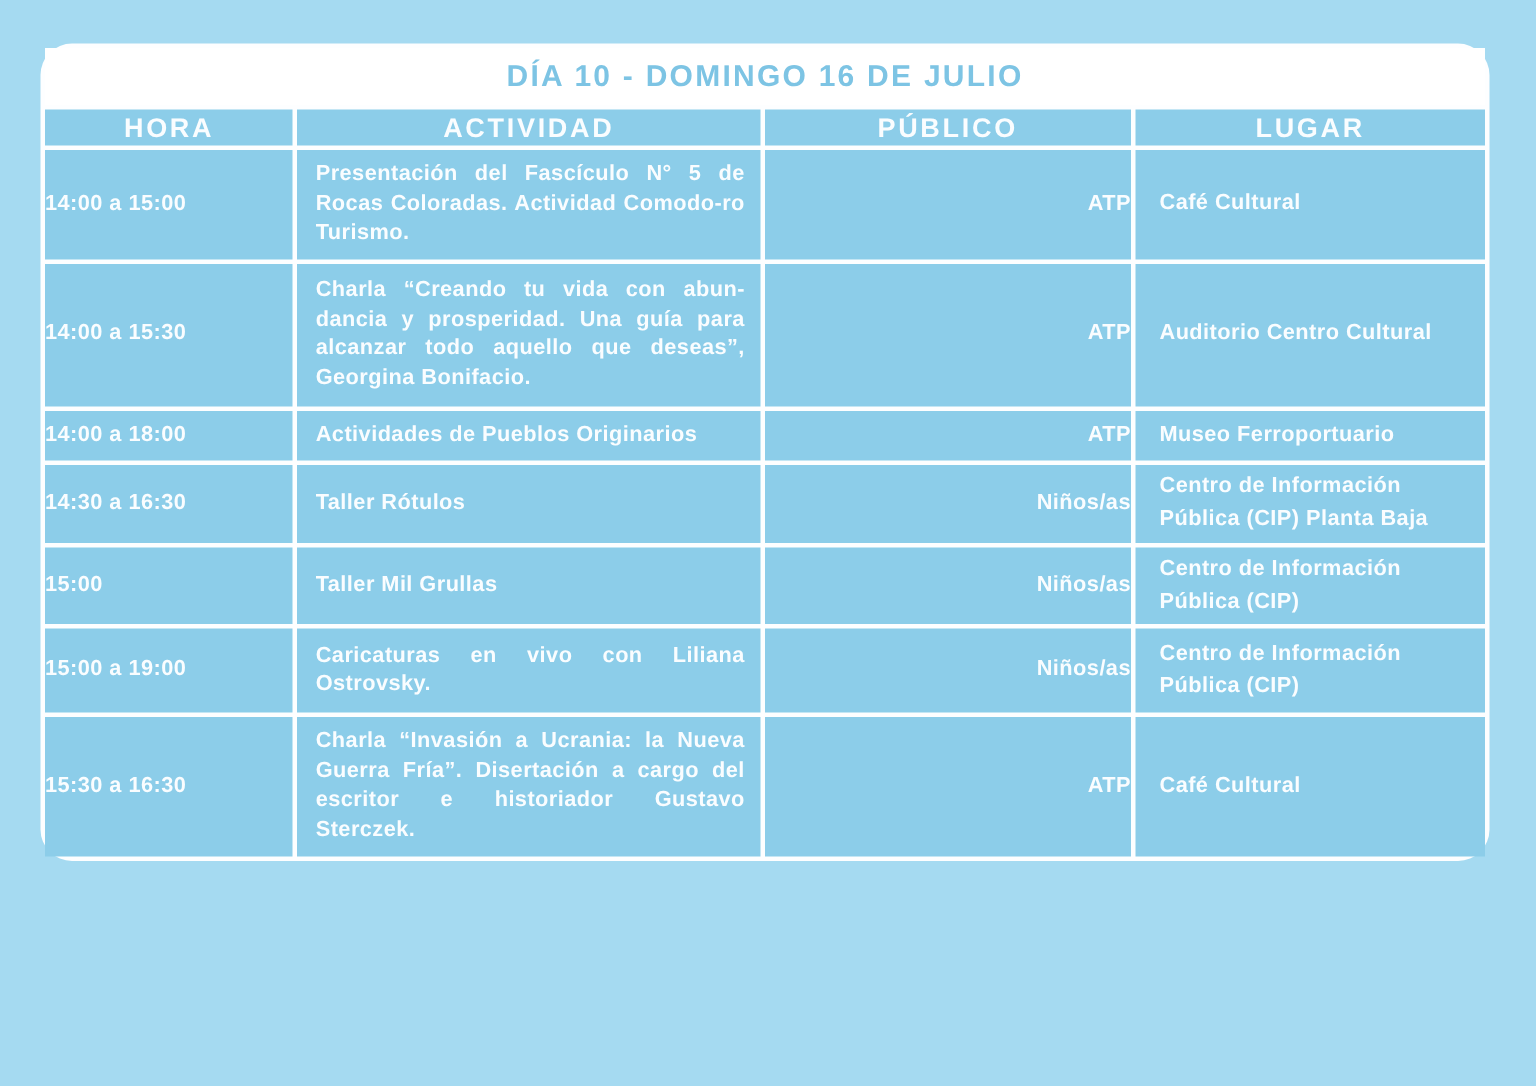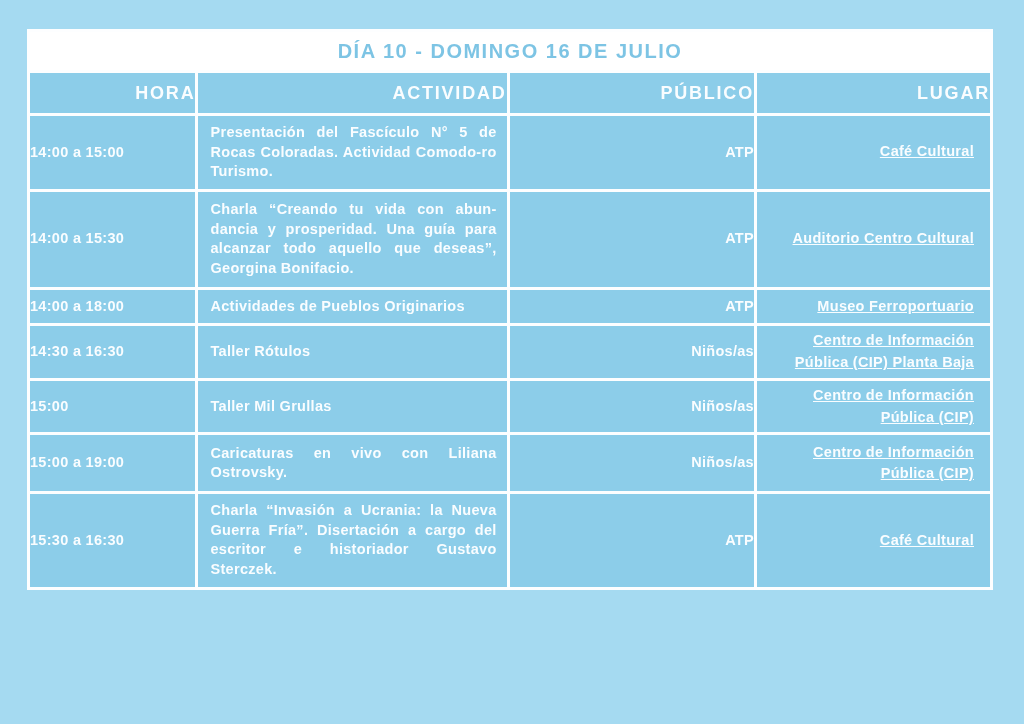--- a/index.html
+++ b/index.html
@@ -21,20 +21,21 @@
     position: absolute;
     left: 27px; top: 29px;
     width: 966px;
   }
   table.schedule {
     width: 100%;
     table-layout: fixed;
     border-collapse: separate;
     border-spacing: 3px;
     background: var(--grid);
+    border-radius: 21px;
   }
   col.c-hora  { width: 17.4%; }
   col.c-act   { width: 32.4%; }
   col.c-pub   { width: 25.7%; }
   col.c-lugar { width: 24.5%; }
 
   td, th {
     background: var(--cell-bg);
     color: var(--cell-text);
     font-weight: 700;
@@ -44,28 +45,28 @@
     background: var(--title-bg);
     color: var(--title-text);
     text-align: center;
     font-size: 20px;
     letter-spacing: 1.5px;
     height: 38px;
   }
   th {
     font-size: 18px;
     letter-spacing: 1.8px;
-    text-align: right;
-    height: 40px;
+    text-align: center;
+    height: 24px;
   }
   td { font-size: 14.5px; letter-spacing: 0.3px; line-height: 1.35; }
   td.time     { text-align: left; }
   td.activity { text-align: justify; padding: 7px 10px 7px 12px; }
   td.audience { text-align: right; }
-  td.place    { text-align: right; padding: 4px 16px; line-height: 1.5; text-decoration: underline; }
+  td.place    { text-align: left; padding: 4px 16px; line-height: 1.5; }
 
   tr.r1 { height: 70px; }
   tr.r2 { height: 95px; }
   tr.r3 { height: 18px; }
   tr.r4 { height: 50px; }
   tr.r5 { height: 46px; }
   tr.r6 { height: 50px; }
   tr.r7 { height: 56px; margin-top: 41px; }
   tr.r8 { height: 76px; }
 </style>

